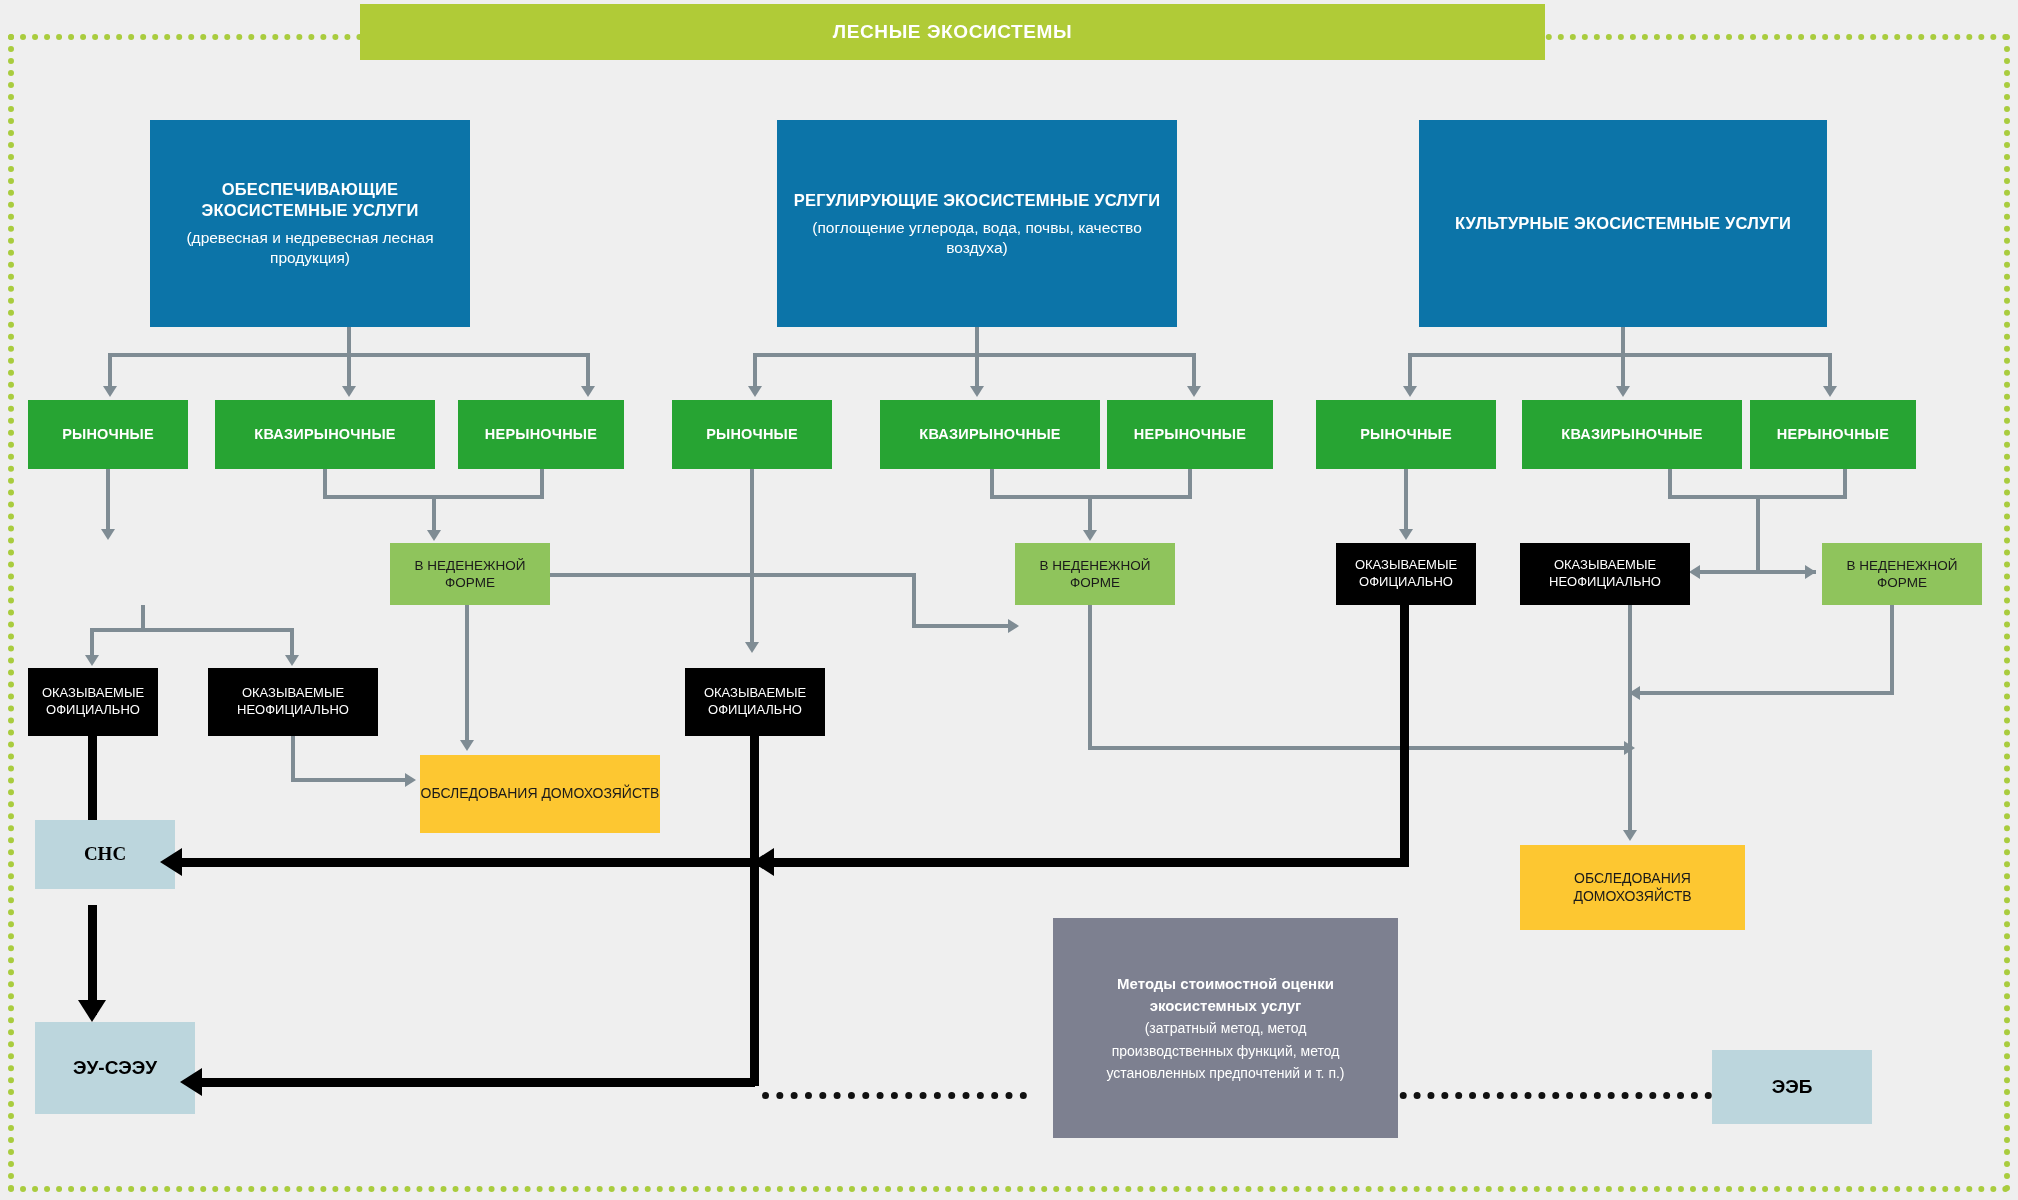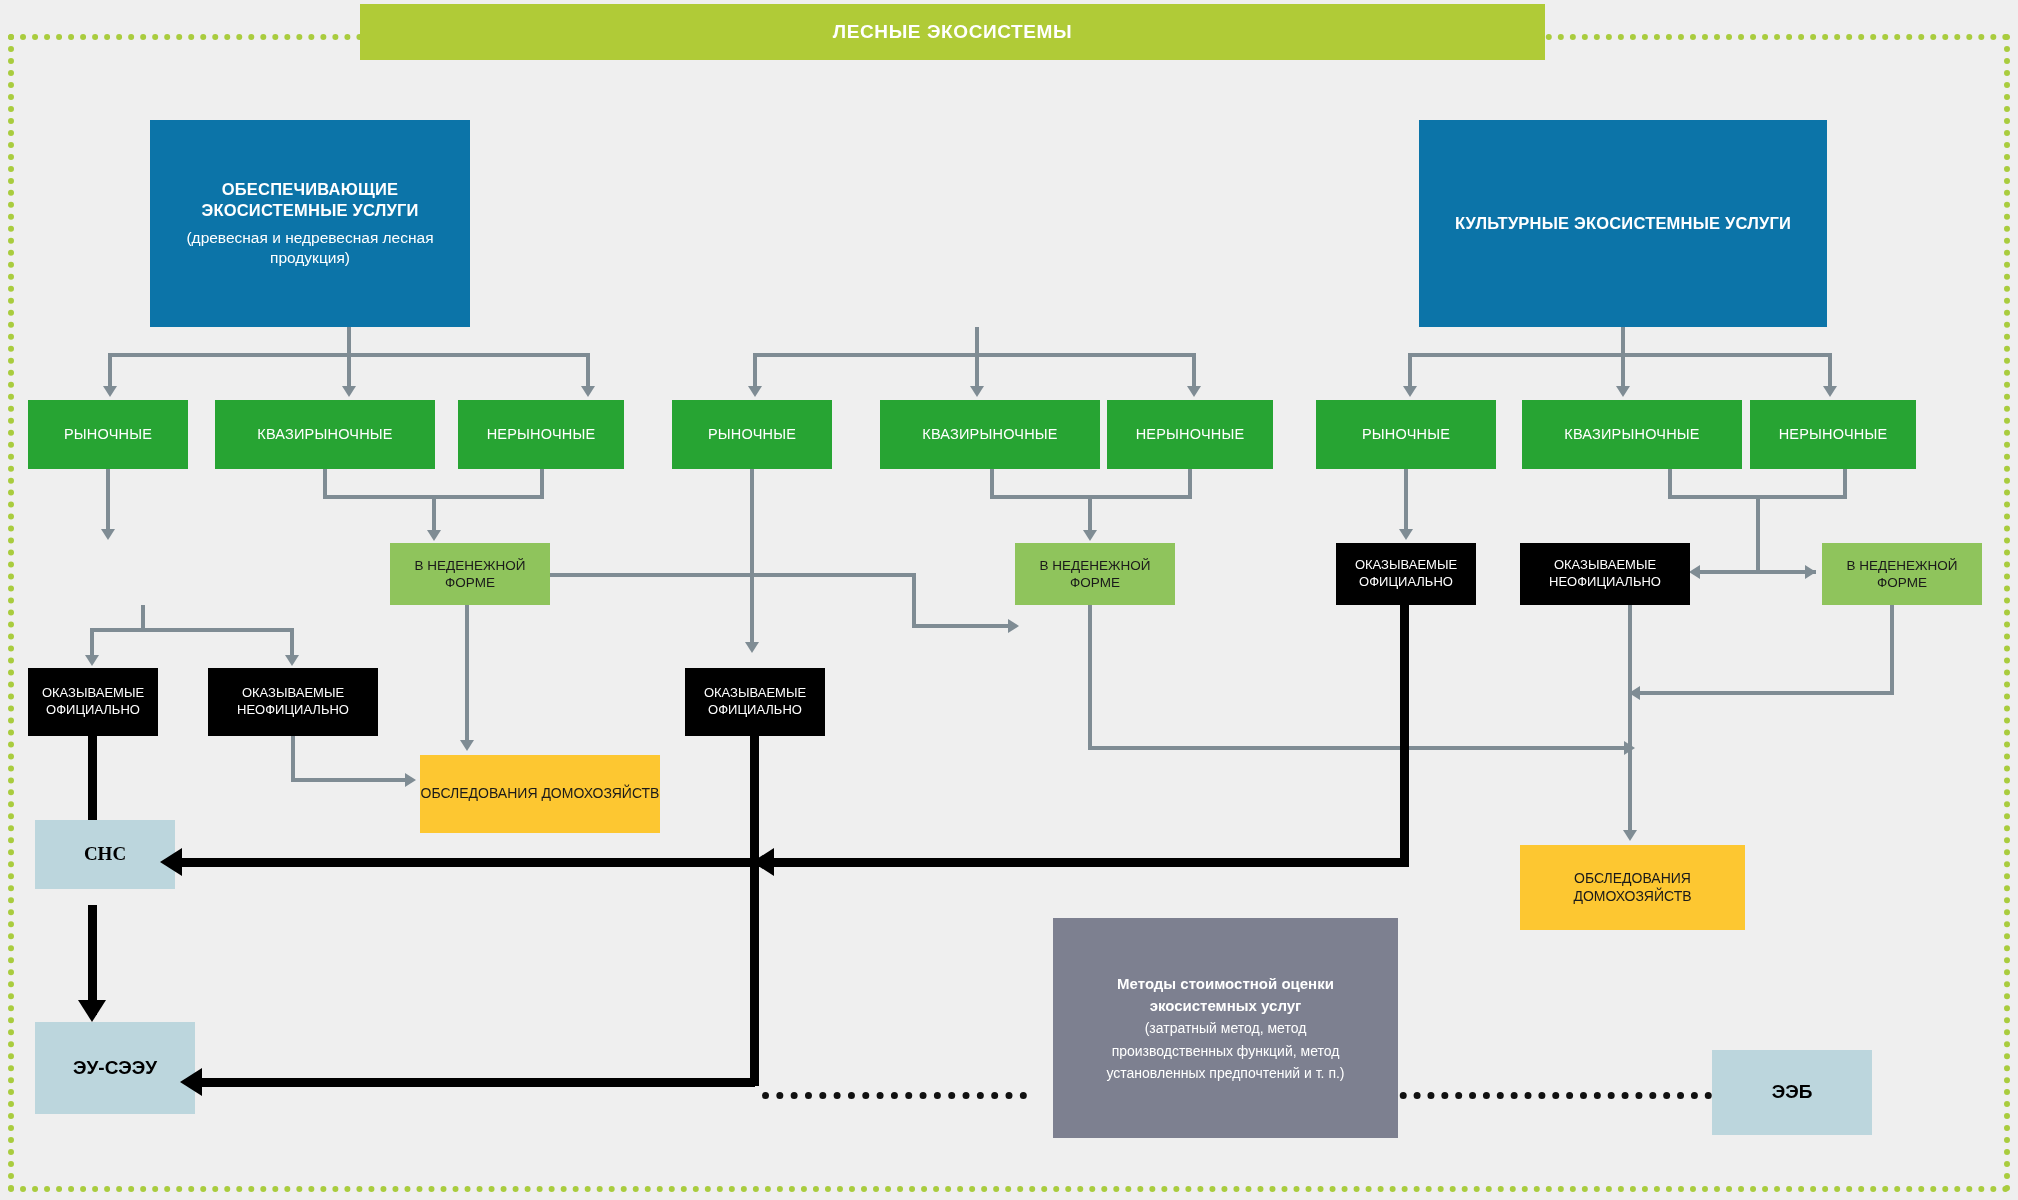--- a/index.html
+++ b/index.html
@@ -16,21 +16,21 @@
     font-weight:bold;font-size:19px;letter-spacing:.6px;}
 
   
   .bx{position:absolute;box-sizing:border-box;display:flex;align-items:center;
       justify-content:center;text-align:center;line-height:1.28;}
 
   .cat{background:#0c74a8;color:#fff;flex-direction:column;padding:8px 12px;}
   .cat .t1{font-weight:bold;font-size:16.5px;letter-spacing:.2px;}
   .cat .t2{font-weight:normal;font-size:15.5px;margin-top:7px;}
 
-  .mkt{background:#27a433;color:#fff;font-size:14.5px;font-weight:normal;letter-spacing:.2px;}
+  .mkt{background:#27a433;color:#fff;font-size:14.5px;font-weight:bold;letter-spacing:.2px;}
   .frm{background:#8fc45c;color:#1a1a1a;font-size:13.5px;padding:0 6px;}
   .ofc{background:#000000;color:#fff;font-size:13px;padding:0 4px;}
   .hh {background:#fdc731;color:#1a1a1a;font-size:14px;}
   .acct{background:#bcd6dd;color:#000;font-weight:bold;font-size:19px;}
   .meth{background:#7d8090;color:#fff;flex-direction:column;padding:12px 14px;font-size:14px;}
   .meth .mb{font-weight:bold;font-size:15px;line-height:1.45;}
   .meth .mn{font-weight:normal;font-size:14px;line-height:1.45;margin-top:2px;}
 
   
   .ln{position:absolute;background:#7f8c94;}
@@ -53,20 +53,24 @@
 
   <div class="titlebar">
     <span>ЛЕСНЫЕ ЭКОСИСТЕМЫ</span>
   </div>
 
   <div class="bx cat" style="left:150px;top:120px;width:320px;height:207px;">
     <div class="t1">ОБЕСПЕЧИВАЮЩИЕ ЭКОСИСТЕМНЫЕ УСЛУГИ</div>
     <div class="t2">(древесная и недревесная лесная продукция)</div>
   </div>
 
+  <div class="bx cat" style="left:777px;top:120px;width:400px;height:207px;">
+    <div class="t1">РЕГУЛИРУЮЩИЕ ЭКОСИСТЕМНЫЕ УСЛУГИ</div>
+    <div class="t2">(поглощение углерода, вода, почвы, качество воздуха)</div>
+  </div>
 
   <div class="bx cat" style="left:1419px;top:120px;width:408px;height:207px;">
     <div class="t1">КУЛЬТУРНЫЕ ЭКОСИСТЕМНЫЕ УСЛУГИ</div>
   </div>
 
   <div class="ln" style="left:347px;top:327px;width:4px;height:28px;"></div>
   <div class="ln" style="left:108px;top:353px;width:482px;height:4px;"></div>
   <div class="ln" style="left:108px;top:353px;width:4px;height:38px;"></div>
   <div class="ln" style="left:347px;top:353px;width:4px;height:38px;"></div>
   <div class="ln" style="left:586px;top:353px;width:4px;height:38px;"></div>
@@ -207,15 +211,15 @@
   <div class="dotline" style="left:1372px;top:1092px;width:340px;"></div>
 
   <div class="bx meth" style="left:1053px;top:918px;width:345px;height:220px;">
     <div class="mb">Методы стоимостной оценки</div>
     <div class="mb">экосистемных услуг</div>
     <div class="mn">(затратный метод, метод</div>
     <div class="mn">производственных функций, метод</div>
     <div class="mn">установленных предпочтений и т. п.)</div>
   </div>
 
-  <div class="bx acct" style="left:1712px;top:1050px;width:160px;height:85px;">ЭЭБ</div>
+  <div class="bx acct" style="left:1712px;top:1050px;width:160px;height:74px;">ЭЭБ</div>
 
 </div>
 
 </body></html>

